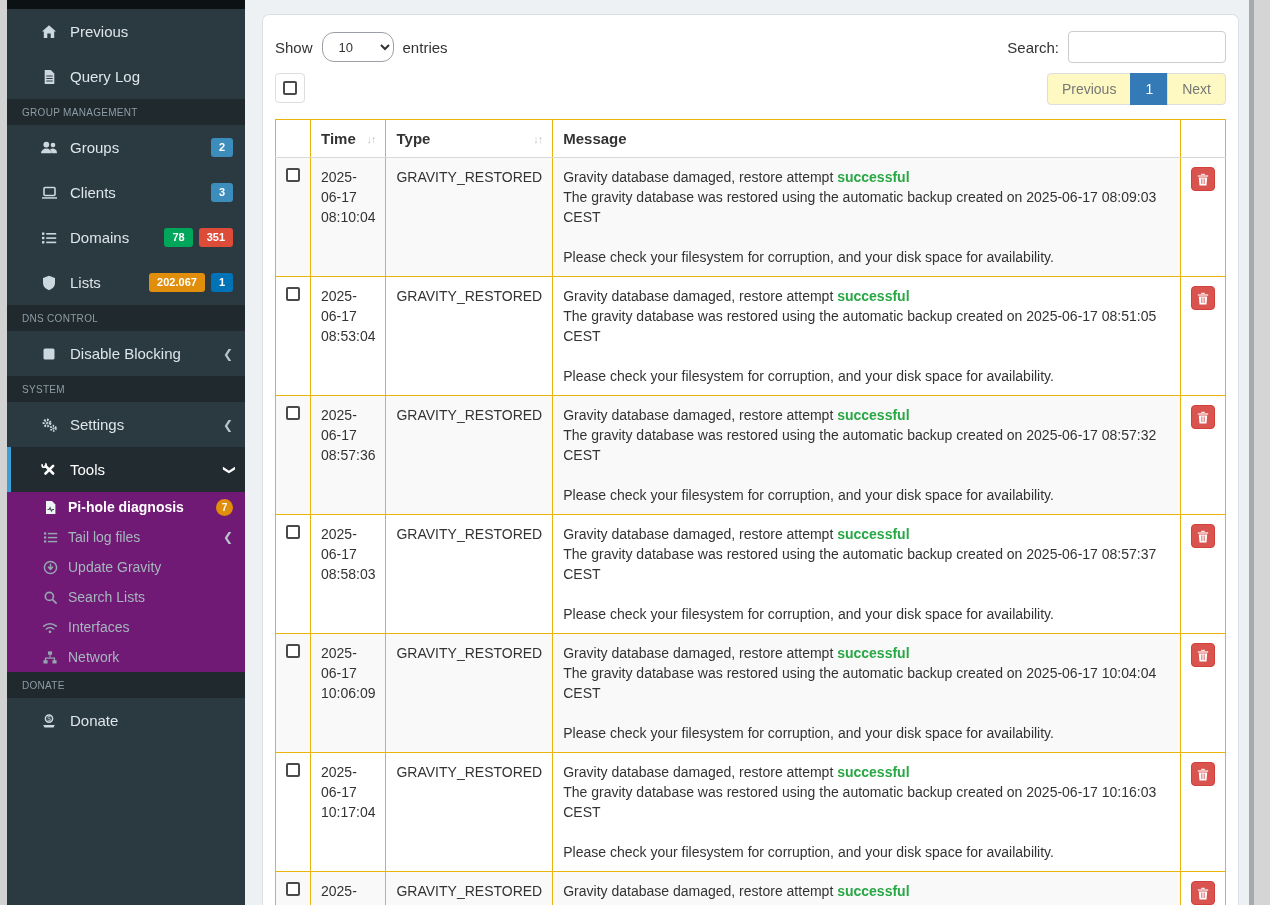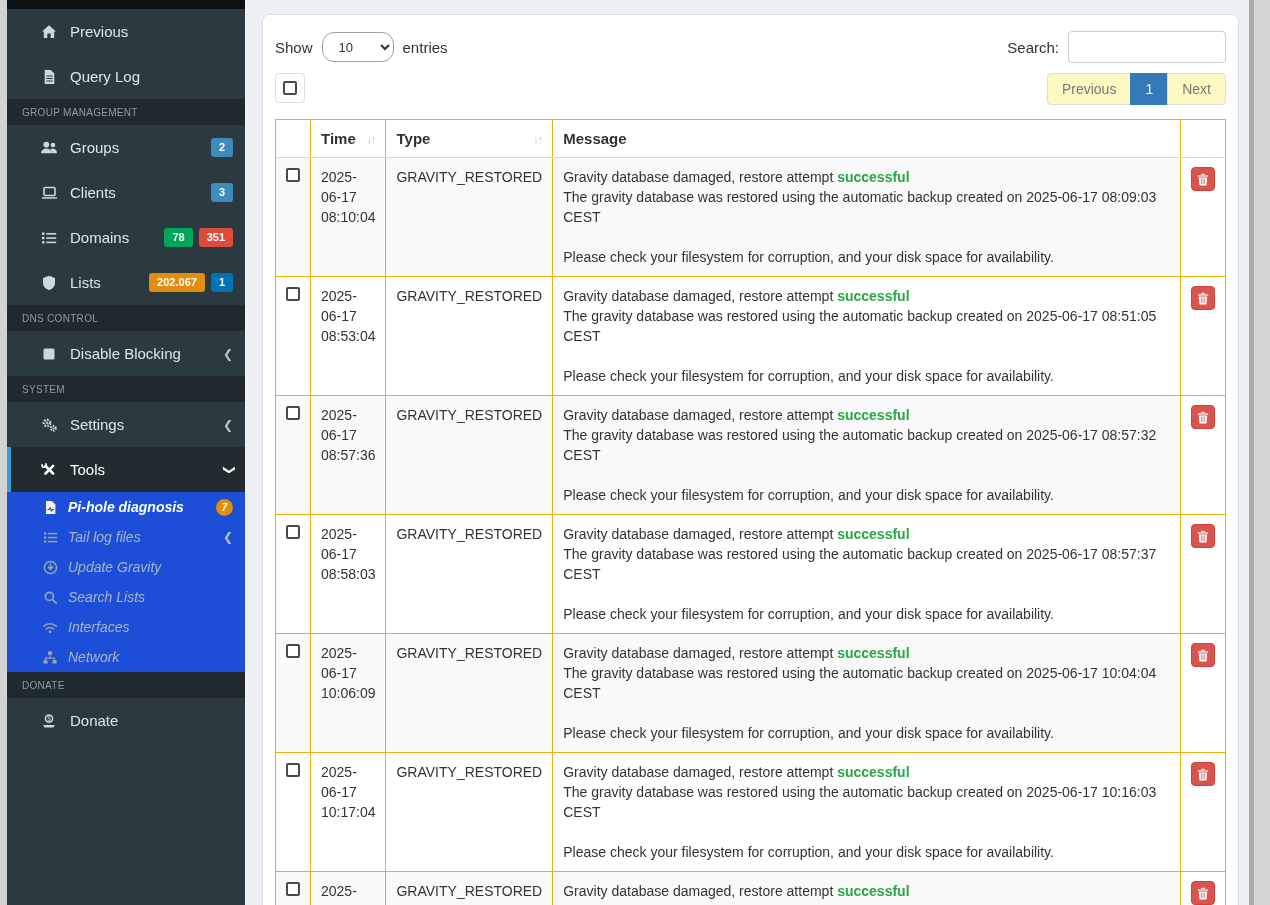--- a/index.html
+++ b/index.html
@@ -25,21 +25,21 @@
   .badge { font-size:11px; font-weight:bold; color:#fff; padding:2px 8px; border-radius:3px; line-height:1.3; }
   .badge.blue  { background:#3c8dbc; }
   .badge.dblue { background:#0073b7; }
   .badge.green { background:#00a65a; }
   .badge.red   { background:#dd4b39; }
   .badge.orange{ background:#e08e0b; }
   .badge.circle{ border-radius:50%; width:17px; height:17px; padding:0; display:flex;
                  align-items:center; justify-content:center; font-size:10px; background:#e08e0b; }
   .nav-item.active-parent { background:#222b30; box-shadow:inset 4px 0 0 #3c9fd6; color:#fff; }
   .nav-item.active-parent .icn { color:#fff; }
-  .submenu { background:#1d4ed8;font-style:italic; }
+  .submenu { background:#701a75; }
   .sub-item { height:30px; display:flex; align-items:center; padding:0 12px 0 33px;
               color:#a6b6bd; font-size:14px; cursor:pointer; }
   .sub-item .icn { width:20px; margin-right:8px; display:flex; justify-content:center; color:#94a6ae; flex:none; }
   .sub-item.active { color:#ffffff; font-weight:bold; }
   .sub-item.active .icn { color:#f1f4f5; }
 
   
   .content { position:absolute; left:245px; top:0; right:16px; height:100%; background:#eef1f4; }
   .scroll-strip { position:absolute; right:0; top:0; width:5px; height:100%; background:#a7a9ac; }
   .card { position:absolute; left:17px; top:14px; right:15px; height:920px; background:#fff;

